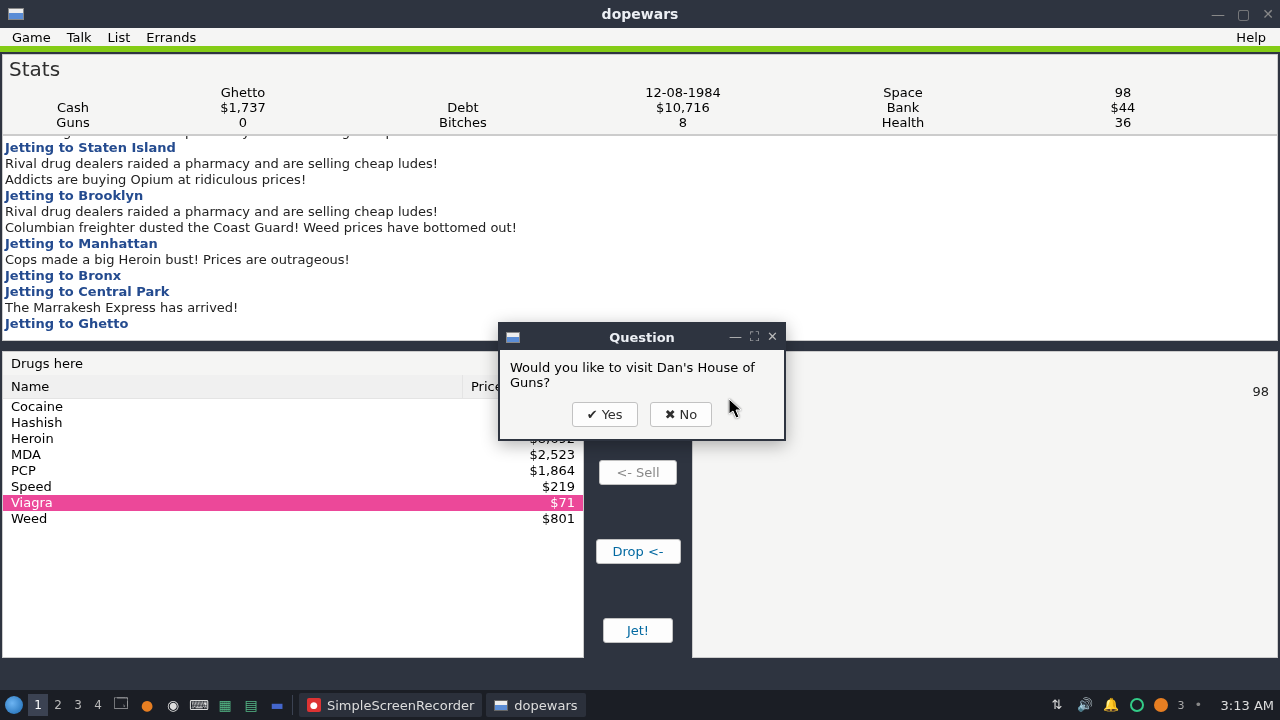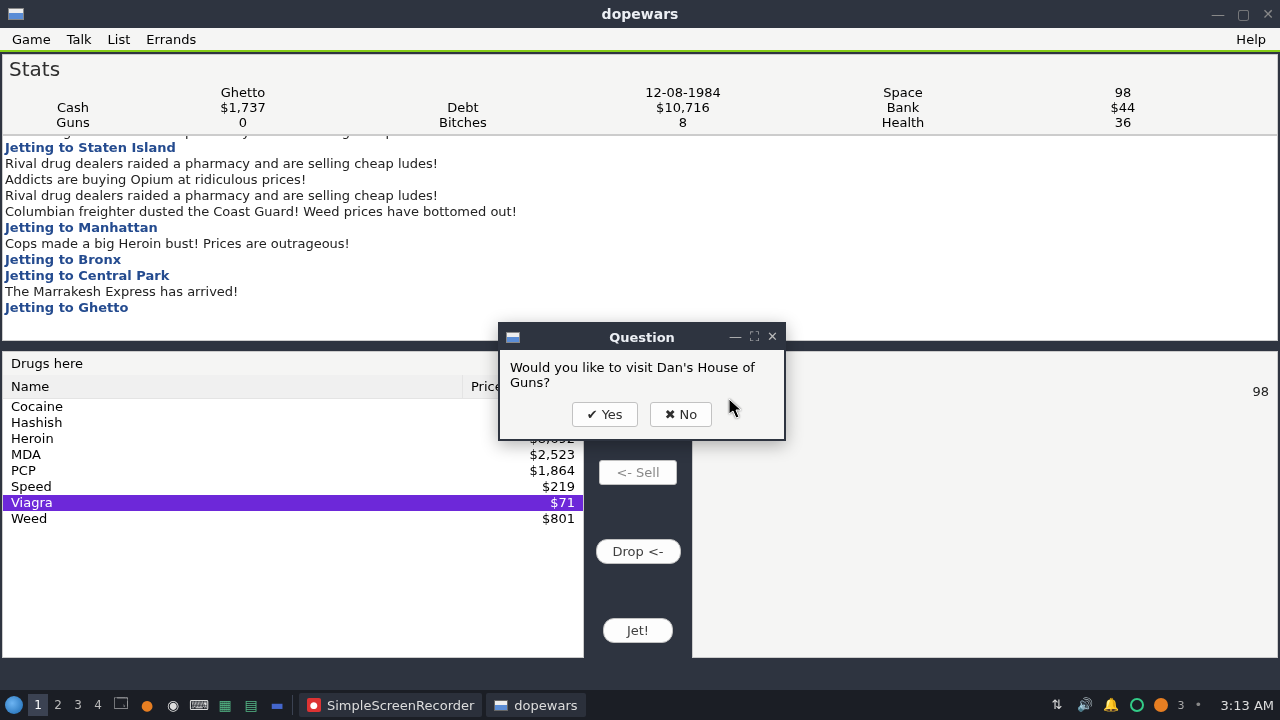--- a/index.html
+++ b/index.html
@@ -3,21 +3,21 @@
 <meta charset="utf-8">
 <style>
   * { box-sizing: border-box; margin: 0; padding: 0; }
   html, body { width: 1280px; height: 720px; overflow: hidden; font-family: "DejaVu Sans", "Liberation Sans", sans-serif; font-size: 13px; background: #2e3440; }
   
   .titlebar { height: 28px; background: #2e3440; color: #d8dee9; display: flex; align-items: center; position: relative; }
   .titlebar-icon { width: 16px; height: 12px; margin-left: 8px; background: linear-gradient(#eee 0 40%, #5b8dd6 40% 100%); border: 1px solid #888; }
   .titlebar-title { position: absolute; left: 50%; transform: translateX(-50%); font-weight: bold; font-size: 14px; color: #eceff4; }
   .titlebar-controls { position: absolute; right: 6px; display: flex; gap: 12px; color: #888; font-size: 14px; }
   
-  .menubar { height: 24px; background: #f5f5f4; display: flex; align-items: center; padding: 0 4px; border-bottom: 2px solid #84cc16; position: relative; }
+  .menubar { height: 24px; background: #f5f5f4; display: flex; align-items: center; padding: 0 4px; border-bottom: 6px solid #84cc16; position: relative; }
   .menubar-item { padding: 3px 8px; cursor: pointer; }
   .menubar-item.help { position: absolute; right: 6px; }
   
   .stats { background: #f5f5f4; border: 1px solid #ccc; margin: 2px 2px 0 2px; }
   .stats-title { padding: 2px 6px; font-size: 20px; color: #2e2e2e; }
   .stats-grid { display: grid; grid-template-columns: 140px 200px 240px 200px 240px 200px; padding: 2px 8px 4px 0; }
   .stats-label { text-align: center; }
   .stats-value { text-align: center; }
   
   .log { background: #fff; height: 206px; overflow: hidden; padding: 0 2px; line-height: 16px; margin: 0 2px; border: 1px solid #ccc; }
@@ -29,25 +29,25 @@
   .panel { border: 1px solid #ccc; background: #f5f5f4; width: 582px; }
   .panel-title { padding: 4px 8px; }
   .table { background: #fff; }
   .th-row { display: flex; border-bottom: 1px solid #e4e4e4; }
   .th { padding: 4px 8px; background: #f0f0f0; border-right: 1px solid #e4e4e4; }
   .th.name { flex: 1; }
   .th.price { width: 120px; text-align: left; }
   .row { display: flex; padding: 0 8px; line-height: 16px; }
   .row .name { flex: 1; }
   .row .price { width: 60px; text-align: right; }
-  .row.sel { background: #6d28d9; color: #fff; }
+  .row.sel { background: #ec4899; color: #fff; }
   
   .middle-buttons { width: 108px; display: flex; flex-direction: column; align-items: center; justify-content: flex-start; padding-top: 30px; gap: 54px; }
   .btn { background: #fdfdfd; border: 1px solid #c2c2c2; border-radius: 3px; padding: 4px 16px; color: #888; min-width: 70px; text-align: center; cursor: default; }
-  .btn.enabled { color: #404040; cursor: pointer; border-radius: 11px; }
+  .btn.enabled { color: #0369a1; cursor: pointer; }
   
   .right-panel { flex: 1; border: 1px solid #ccc; background: #f5f5f4; position: relative; }
   .right-peek { position: absolute; top: 32px; right: 8px; color: #222; }
   
   
   .dialog { position: absolute; left: 498px; top: 322px; width: 288px; background: #f5f5f4; border: 2px solid #2e3440; box-shadow: 0 4px 16px rgba(0,0,0,.3); }
   .dialog-titlebar { height: 26px; background: #2e3440; color: #eceff4; display: flex; align-items: center; position: relative; }
   .dialog-title { position: absolute; left: 50%; transform: translateX(-50%); font-weight: bold; }
   .dialog-tb-icon { width: 14px; height: 11px; margin-left: 6px; background: linear-gradient(#eee 0 40%, #5b8dd6 40% 100%); border: 1px solid #888; }
   .dialog-controls { position: absolute; right: 6px; display: flex; gap: 8px; font-size: 13px; color: #bbb; }
@@ -126,20 +126,21 @@
     <div class="stats-label">Health</div>
     <div class="stats-value">36</div>
   </div>
 </div>
 
 <div class="log" id="log">
     <div class="log-line log-cut">Rival drug dealers raided a pharmacy and are selling cheap ludes!</div>
     <div class="log-line link">Jetting to Staten Island</div>
     <div class="log-line">Rival drug dealers raided a pharmacy and are selling cheap ludes!</div>
     <div class="log-line">Addicts are buying Opium at ridiculous prices!</div>
+    <div class="log-line link">Jetting to Brooklyn</div>
     <div class="log-line">Rival drug dealers raided a pharmacy and are selling cheap ludes!</div>
     <div class="log-line">Columbian freighter dusted the Coast Guard! Weed prices have bottomed out!</div>
     <div class="log-line link">Jetting to Manhattan</div>
     <div class="log-line">Cops made a big Heroin bust! Prices are outrageous!</div>
     <div class="log-line link">Jetting to Bronx</div>
     <div class="log-line link">Jetting to Central Park</div>
     <div class="log-line">The Marrakesh Express has arrived!</div>
     <div class="log-line link">Jetting to Ghetto</div>
   </div>
 

